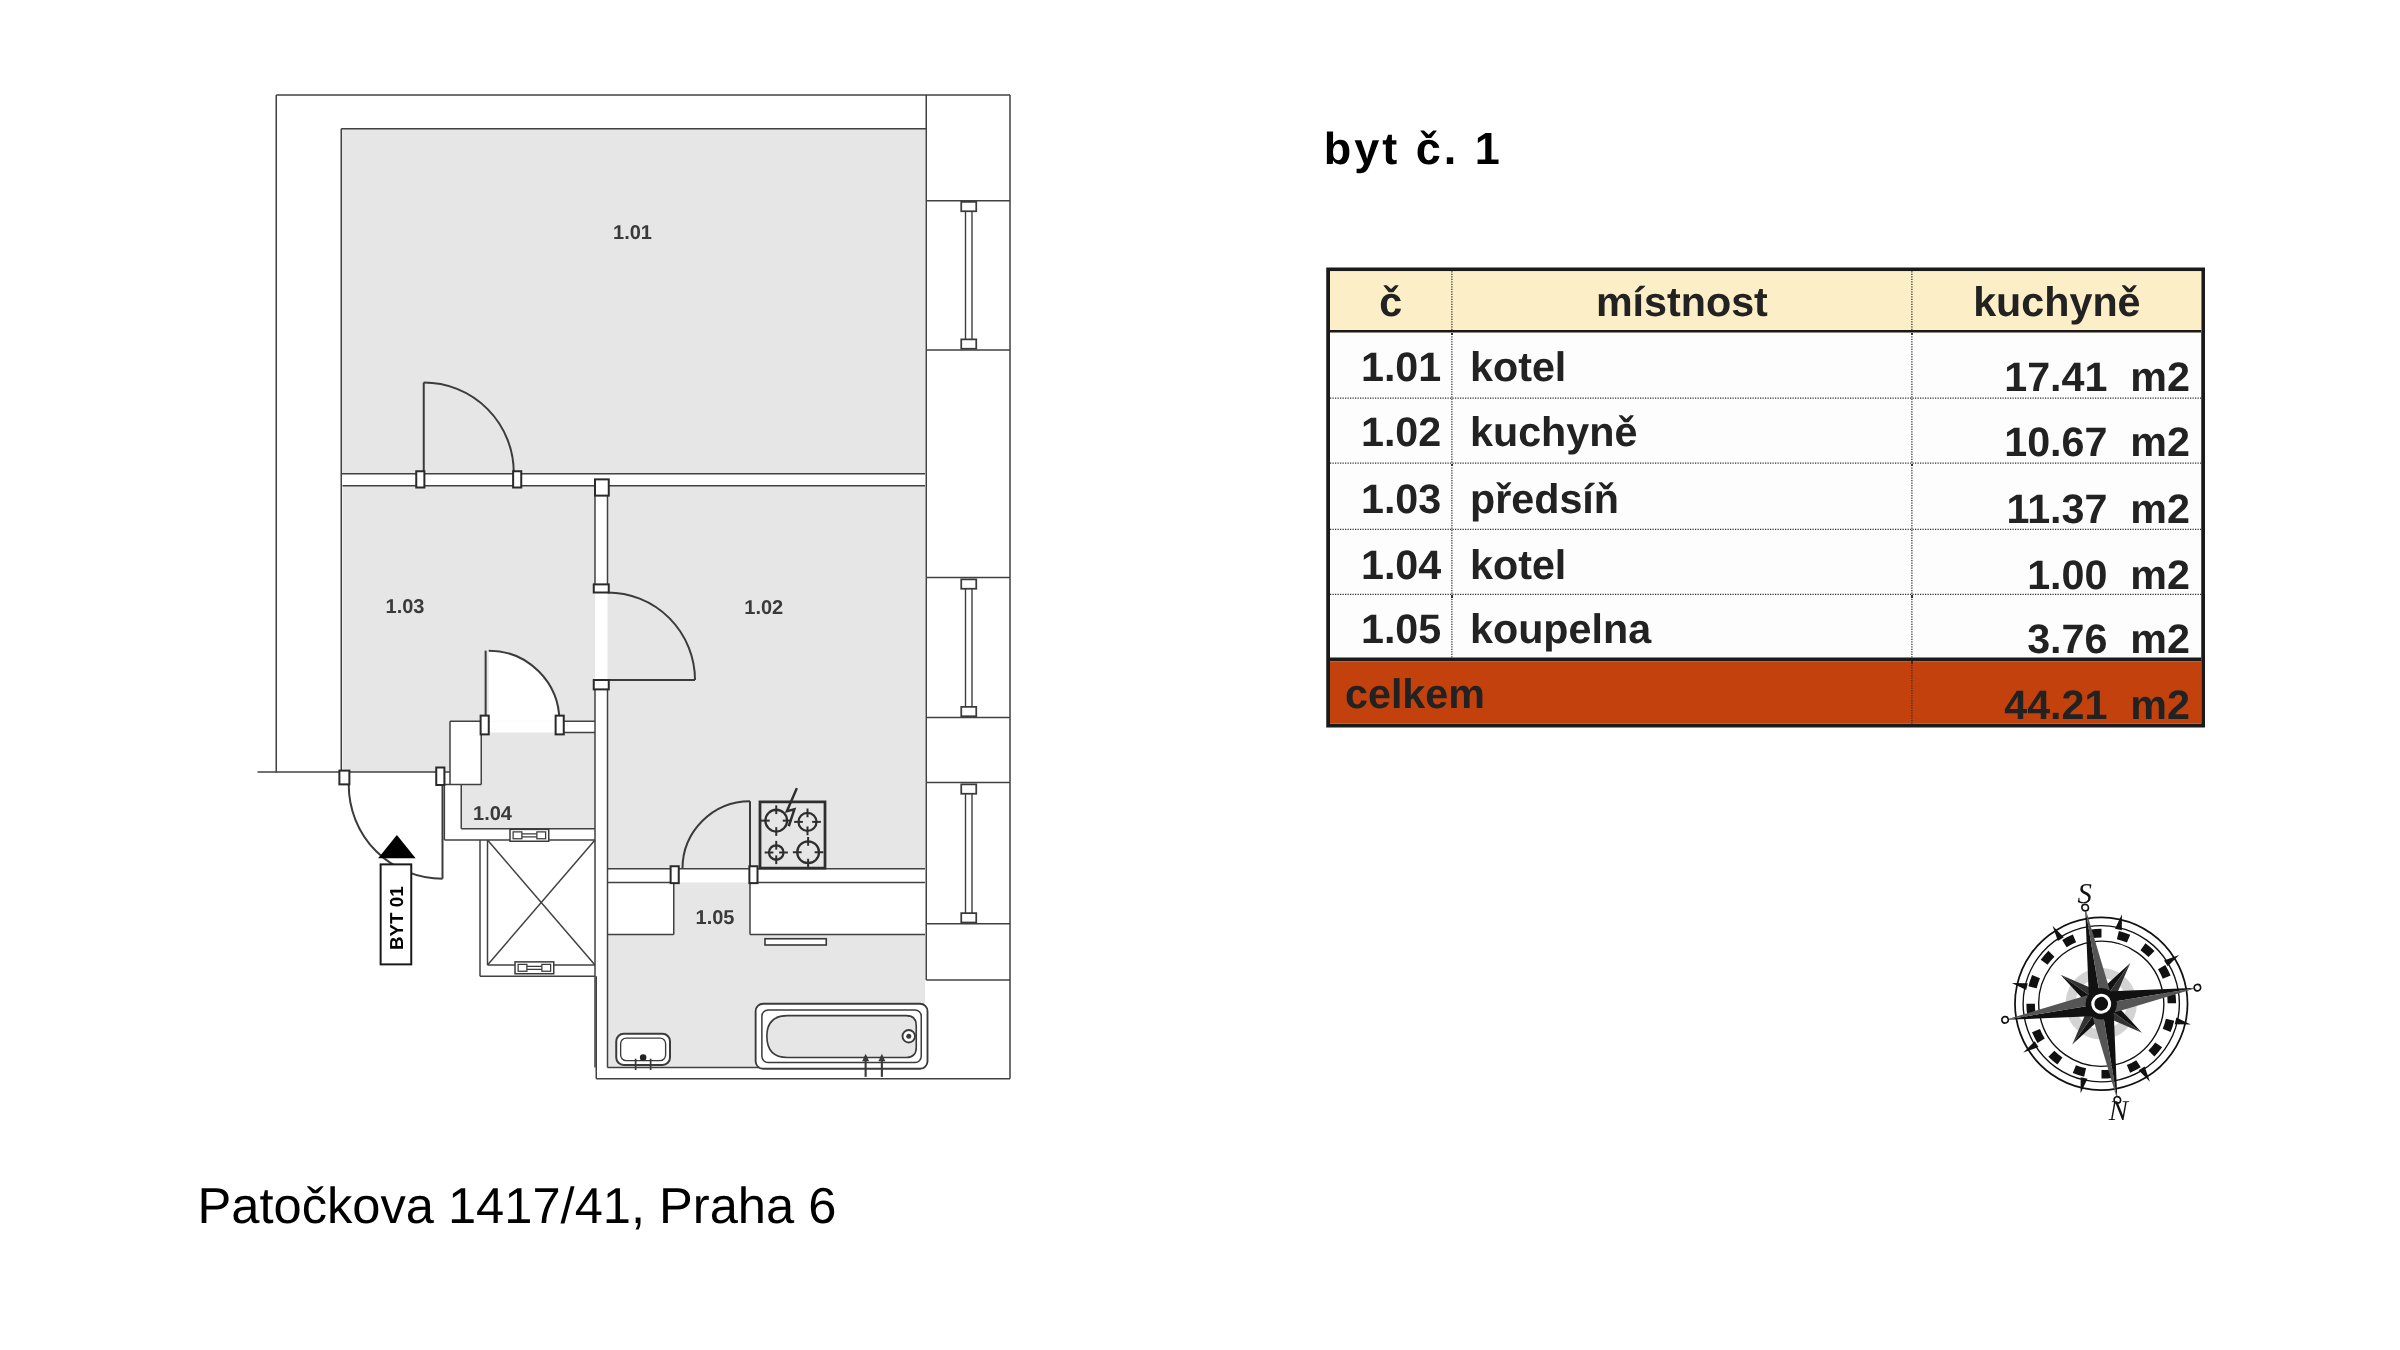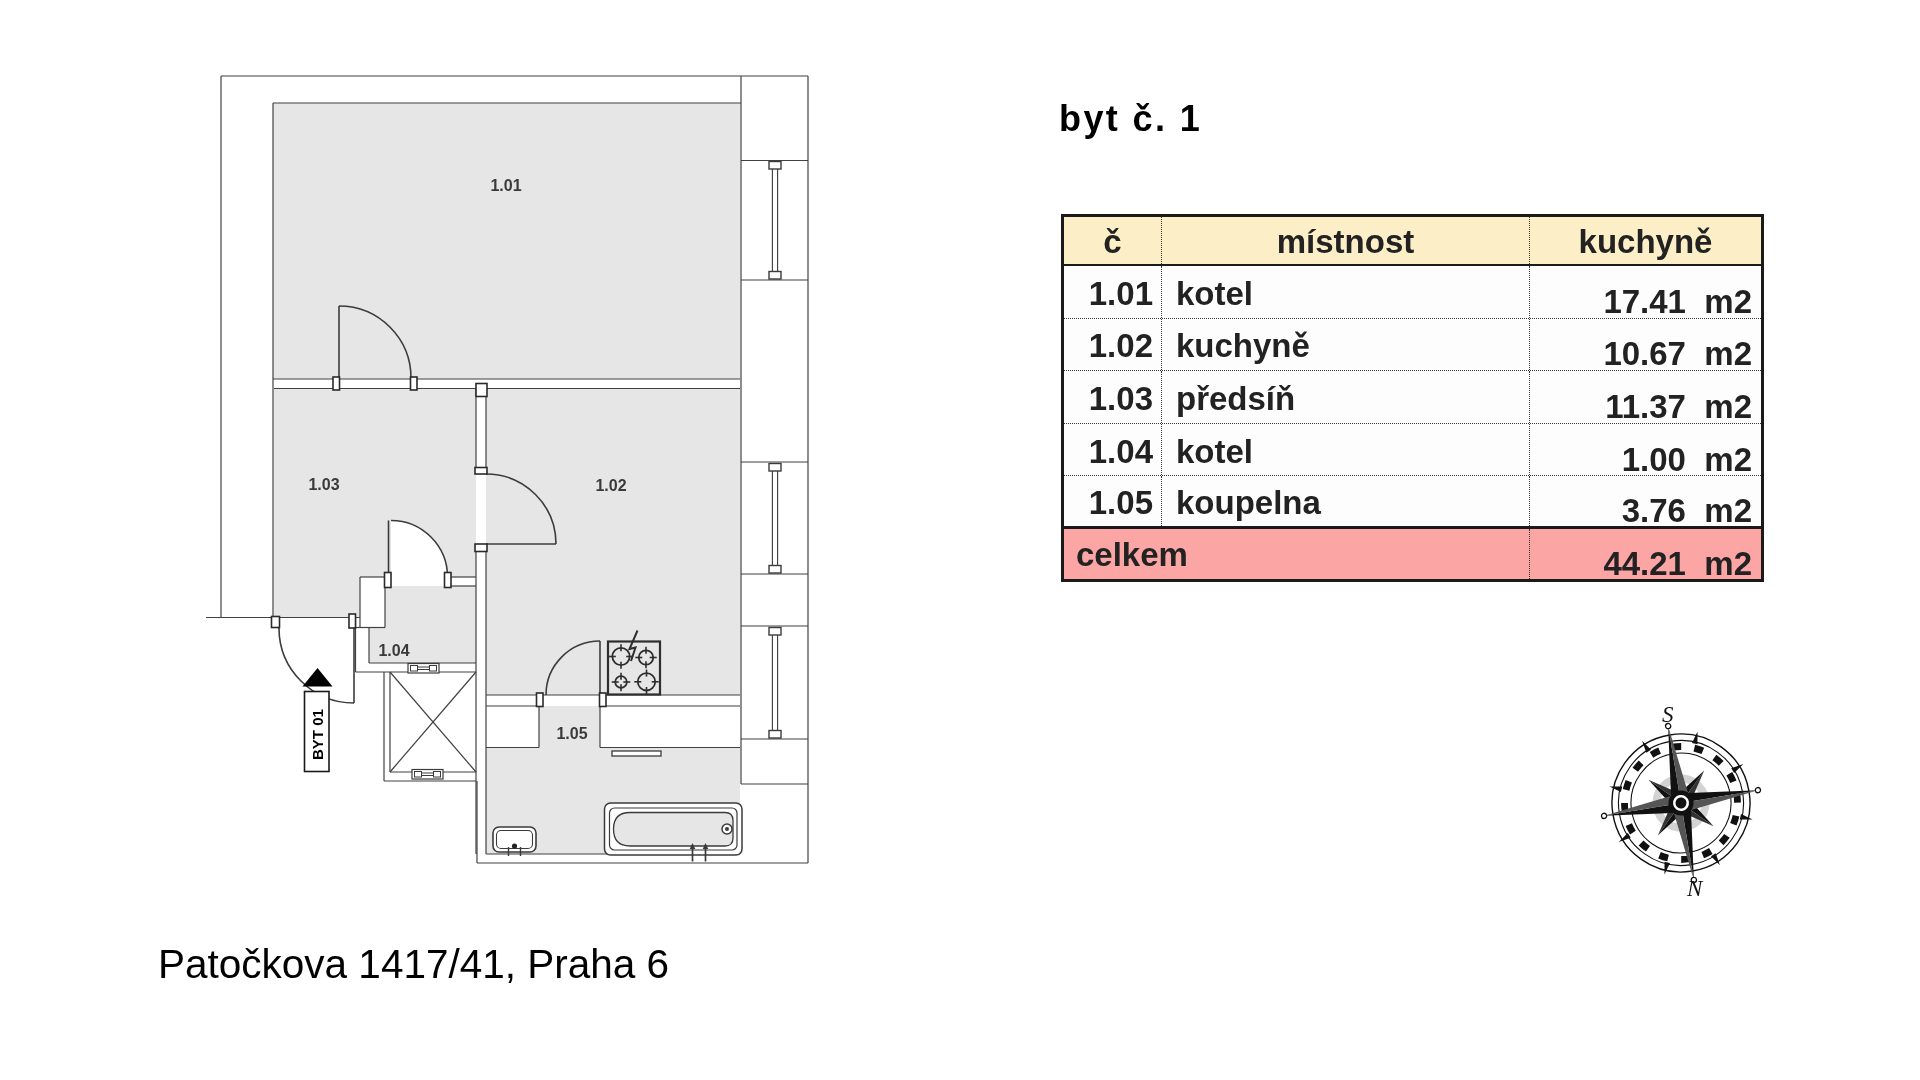--- a/index.html
+++ b/index.html
@@ -4,21 +4,21 @@
 <style>
   html,body{margin:0;padding:0;background:#ffffff;width:1920px;height:1080px;overflow:hidden;}
   body{font-family:"Liberation Sans", sans-serif;position:relative;}
   #title{position:absolute;left:1059px;top:98px;font-size:36px;font-weight:bold;color:#000;letter-spacing:2.4px;}
   #addr{position:absolute;left:158px;top:941px;font-size:40.5px;color:#000;}
   #tbl{position:absolute;left:1061px;top:214px;width:703px;height:368px;border:3px solid #1a1a1a;box-sizing:border-box;background:#fdfdfd;font-size:33px;font-weight:bold;color:#222;}
   #tbl .row{display:flex;box-sizing:border-box;}
   #tbl .hdr{height:49px;background:#fceec6;border-bottom:2px solid #1a1a1a;}
   #tbl .dr{height:52.6px;border-bottom:1.5px dotted #333;}
   #tbl .dr5{height:52.6px;border-bottom:3px solid #1a1a1a;}
-  #tbl .tot{height:50px;background:#fca5a5;}
+  #tbl .tot{height:50px;background:#c2410c;}
   #tbl .c1{width:98px;box-sizing:border-box;border-right:1.5px dotted #333;display:flex;align-items:center;justify-content:flex-end;padding-right:8px;padding-top:4px;}
   #tbl .c2{width:368px;box-sizing:border-box;border-right:1.5px dotted #333;display:flex;align-items:center;padding-left:14px;padding-top:4px;}
   #tbl .c3{flex:1;display:flex;align-items:center;justify-content:flex-end;padding-right:9px;padding-top:20px;box-sizing:border-box;}
   #tbl .hdr .c1{justify-content:center;padding-right:0;padding-top:2px;}
   #tbl .hdr .c2{justify-content:center;padding-left:0;padding-top:2px;}
   #tbl .hdr .c3{justify-content:center;padding-right:0;padding-top:2px;}
   #tbl .tot .c12{width:466px;box-sizing:border-box;border-right:1.5px dotted #333;display:flex;align-items:center;padding-left:12px;font-weight:bold;padding-top:2px;}
   #tbl .tot .c3{font-weight:bold;}
 </style>
 </head>

